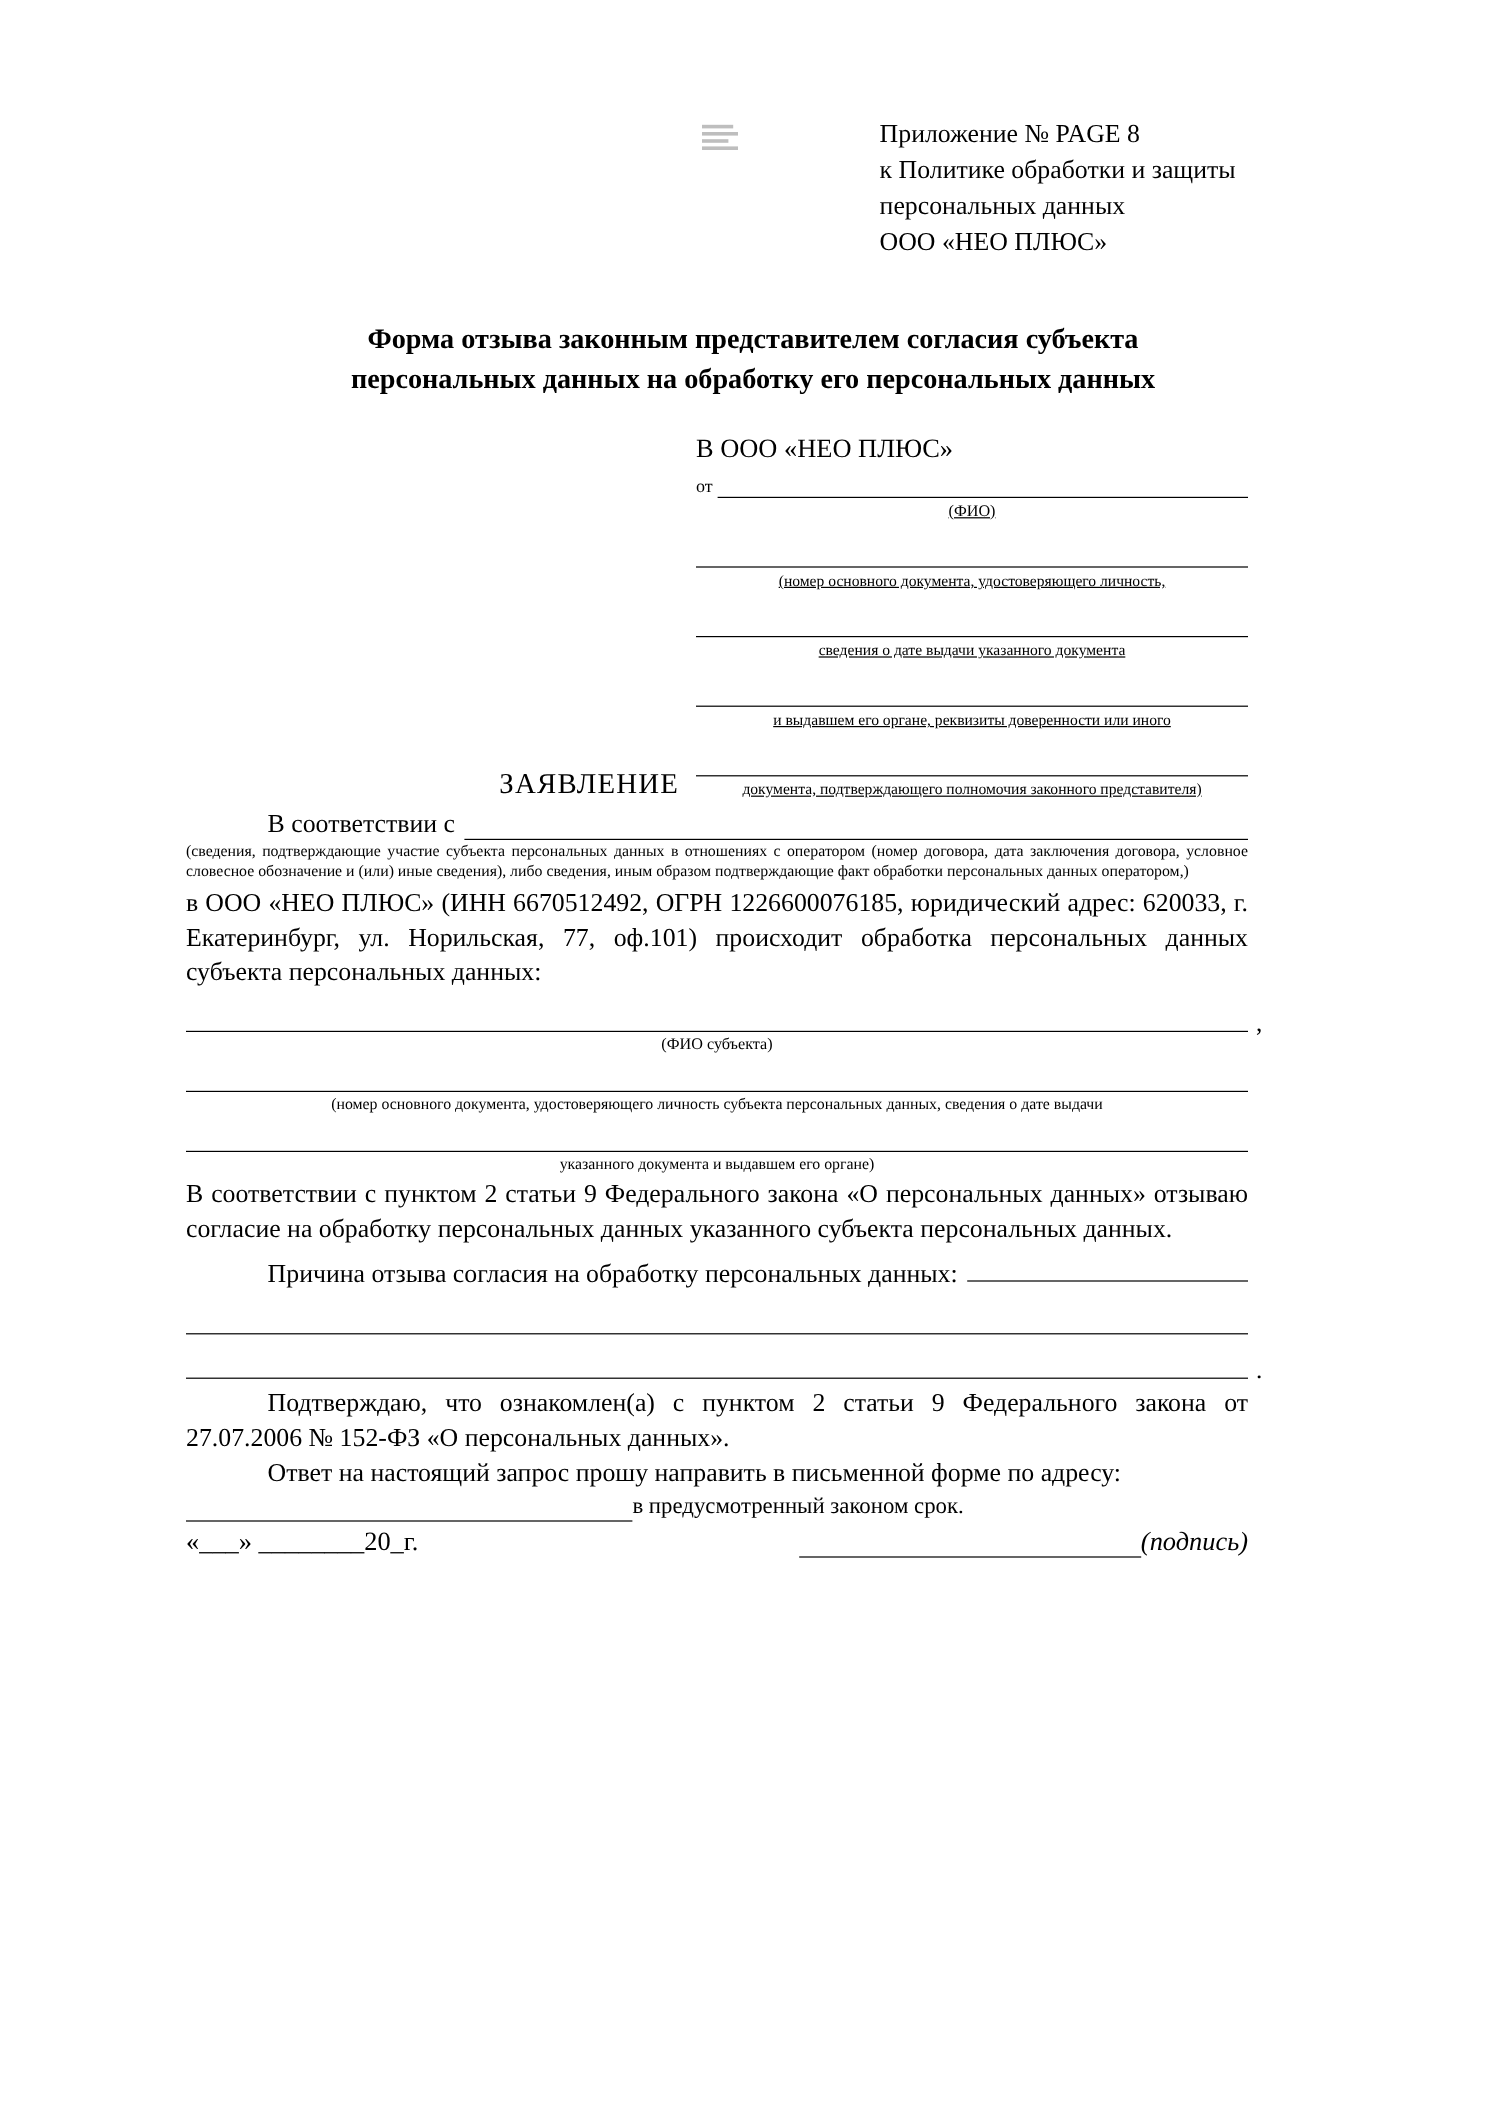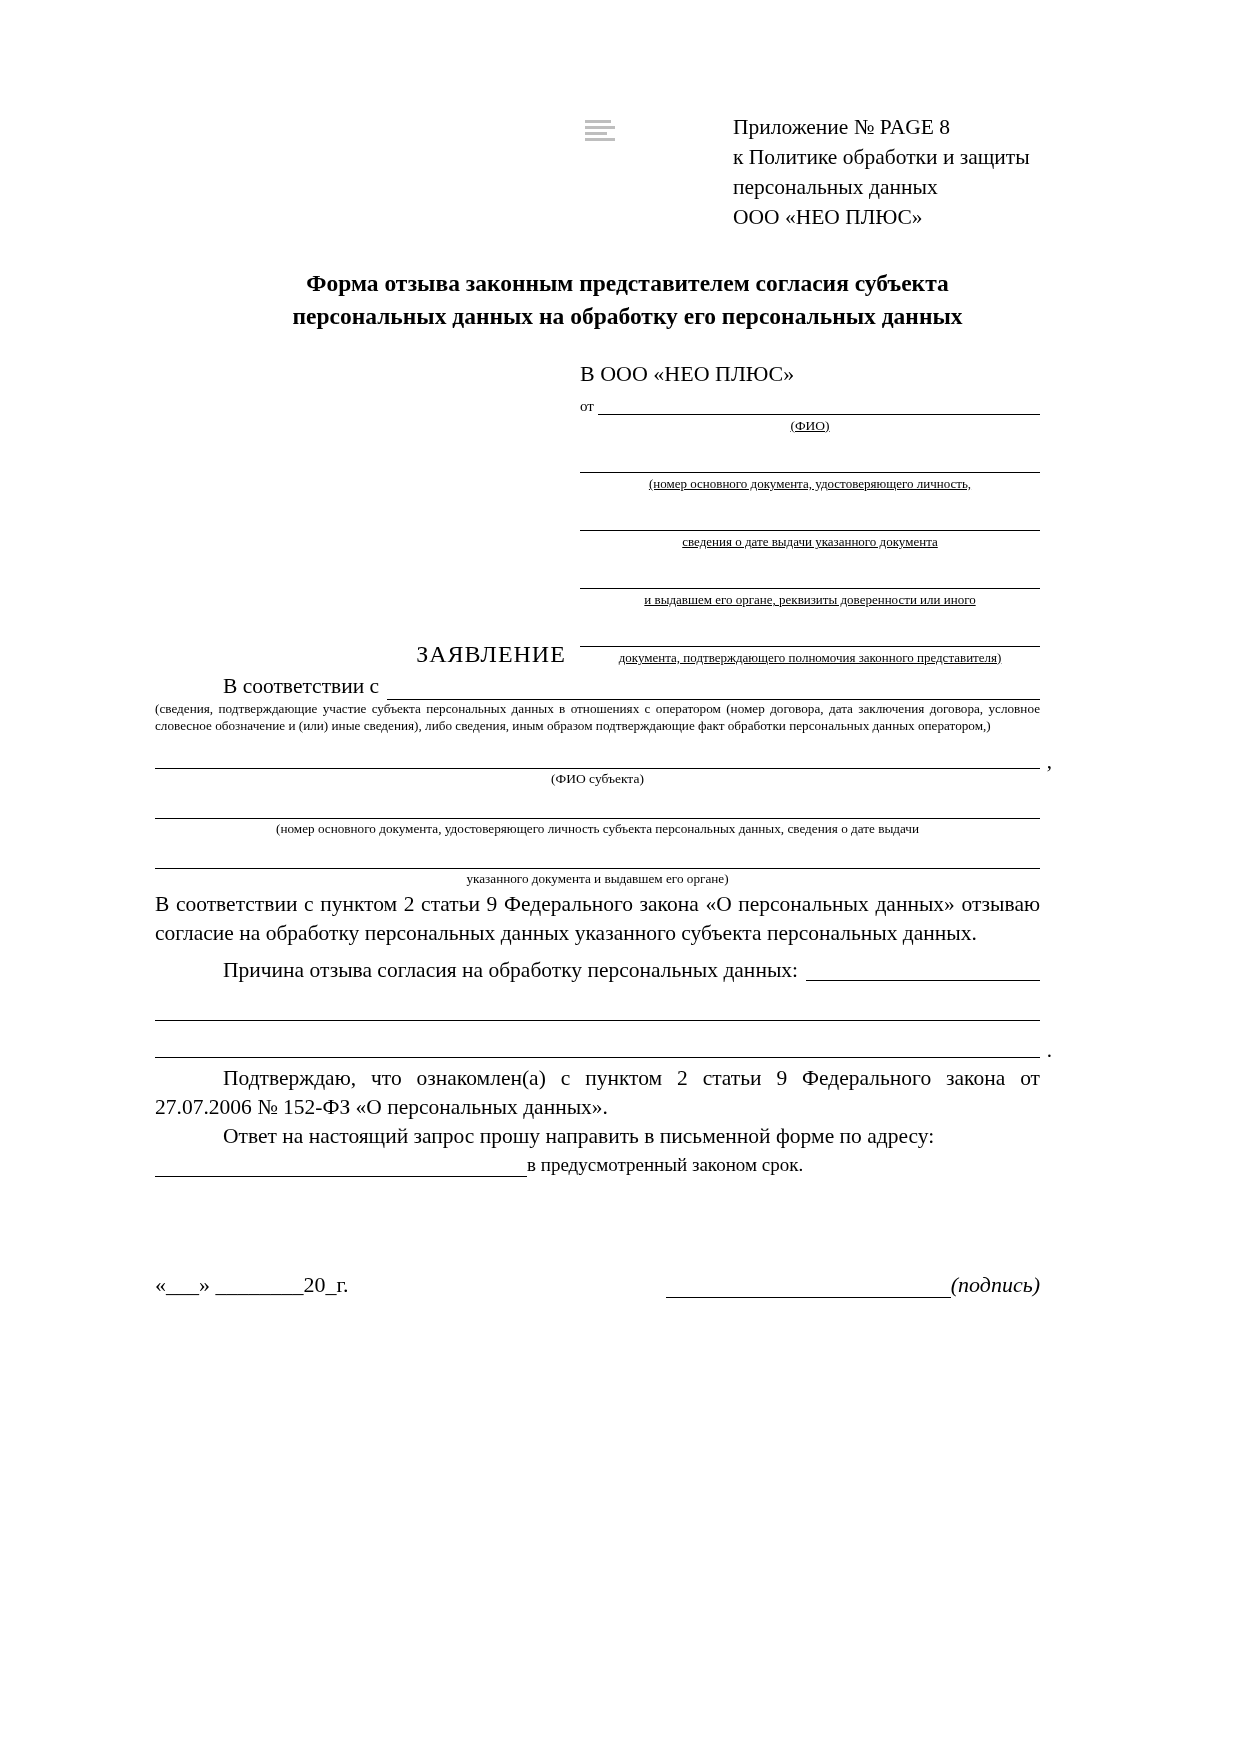--- a/index.html
+++ b/index.html
@@ -19,21 +19,21 @@
     position: relative;
     width: 1242px;
     height: 1755px;
     box-sizing: border-box;
     padding: 0;
   }
 
   
   .header-area {
     position: absolute;
-    top: 112px;
+    top: 96px;
     left: 0;
     width: 1242px;
     height: 120px;
   }
   .header-mark {
     position: absolute;
     left: 585px;
     top: 8px;
     width: 34px;
     height: 26px;
@@ -159,21 +159,21 @@
   .cap-center {
     text-align: center;
     font-size: 13.5px;
     line-height: 18px;
     margin-top: 1px;
   }
   .cap-center.c2 { font-size: 13.2px; }
 
   .line-with-rule {
     display: flex;
-    align-items: center;
+    align-items: flex-start;
     margin-top: 2px;
   }
   .line-with-rule .txt {
     white-space: nowrap;
     padding-left: 68px;
   }
   .line-with-rule .rule {
     flex: 1;
     border-bottom: 1.7px solid #000;
     height: 20px;
@@ -269,20 +269,21 @@
 
   <div class="body-wrap">
 
     <div class="ln-sootv">
       <div class="txt">В соответствии с</div>
       <div class="rule" style="margin-left:8px;"></div>
     </div>
 
     <div class="fineprint">(сведения, подтверждающие участие субъекта персональных данных в отношениях с оператором (номер договора, дата заключения договора, условное словесное обозначение и (или) иные сведения), либо сведения, иным образом подтверждающие факт обработки персональных данных оператором,)</div>
 
+    <div class="para">в ООО «НЕО ПЛЮС» (ИНН 6670512492, ОГРН 1226600076185, юридический адрес: 620033, г. Екатеринбург, ул. Норильская, 77, оф.101) происходит обработка персональных данных субъекта персональных данных:</div>
 
     <div class="rule-row" style="margin-top:8px;">
       <span class="tail">,</span>
     </div>
     <div class="cap-center">(ФИО субъекта)</div>
 
     <div class="rule-row" style="margin-top:4px;"></div>
     <div class="cap-center c2">(номер основного документа, удостоверяющего личность субъекта персональных данных, сведения о дате выдачи</div>
 
     <div class="rule-row" style="margin-top:4px;"></div>

